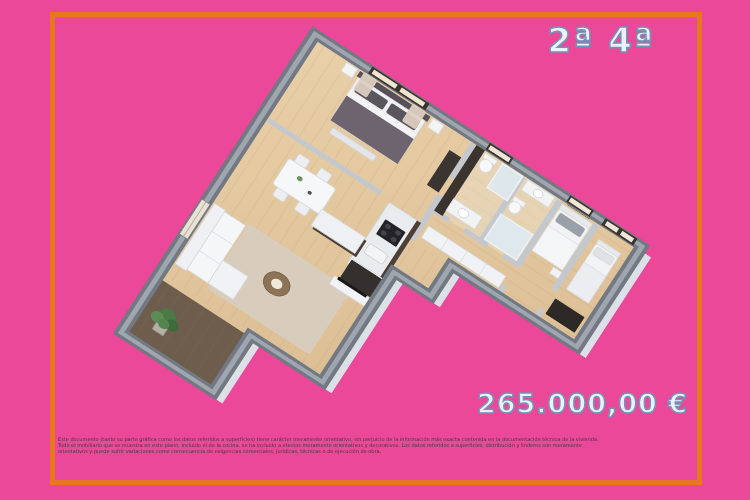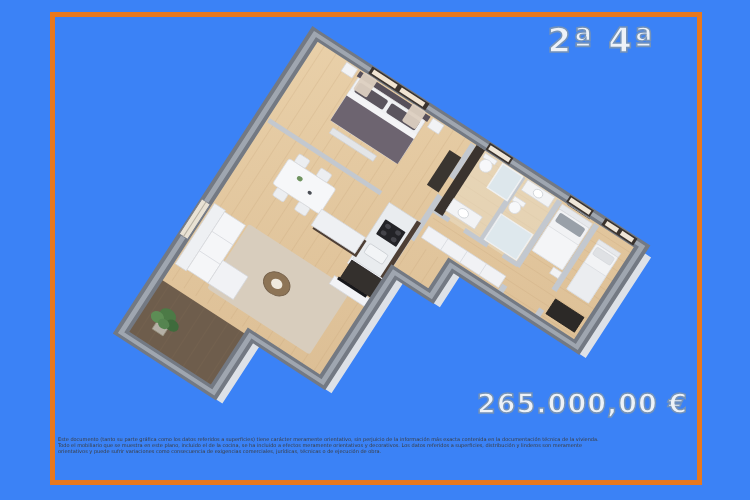--- a/index.html
+++ b/index.html
@@ -1,16 +1,16 @@
 <!DOCTYPE html>
 <html style="--accent-orange: #e8781d; --label-fill: #edf2f8; --label-outline: #7593b8; --disclaimer-text: #3b3b3b; --wall-gray: #737983; --wall-top: #9fa6b0; --interior-wall: #c3c8cf; --floor-wood: #e2c69e; --floor-wood-dark: #d5b488; --balcony-floor: #6e5d4c; --slab-shadow: #dde1e7; --furniture-white: #f2f3f5; --dark-fixture: #3a332e; --plant-green: #4c7a46;"><head>
 <meta charset="utf-8">
 <style>
   html,body{margin:0;padding:0;background:#ffffff;}
-  .page{position:relative;width:750px;height:500px;background:#3b82f6;overflow:hidden;
+  .page{position:relative;width:750px;height:500px;background:#ec4899;overflow:hidden;
         font-family:"DejaVu Sans","Liberation Sans",sans-serif;}
   .frame{position:absolute;left:50px;top:12px;width:652px;height:473px;box-sizing:border-box;
          border:5px solid var(--accent-orange,#e8781d);pointer-events:none;}
   .floorplan-svg{position:absolute;left:0;top:0;}
   .unit-label{position:absolute;top:20px;right:95px;font-size:34px;font-weight:bold;letter-spacing:2px;
          color:var(--label-fill,#edf2f8);-webkit-text-stroke:1.6px var(--label-outline,#7593b8);
          text-shadow:0 0 1px rgba(117,147,184,.35);}
   .price-label{position:absolute;top:388px;right:62px;font-size:27px;font-weight:bold;letter-spacing:1px;
          color:var(--label-fill,#edf2f8);-webkit-text-stroke:1.5px var(--label-outline,#7593b8);
          text-shadow:0 0 1px rgba(117,147,184,.35);margin-left:36px;}

